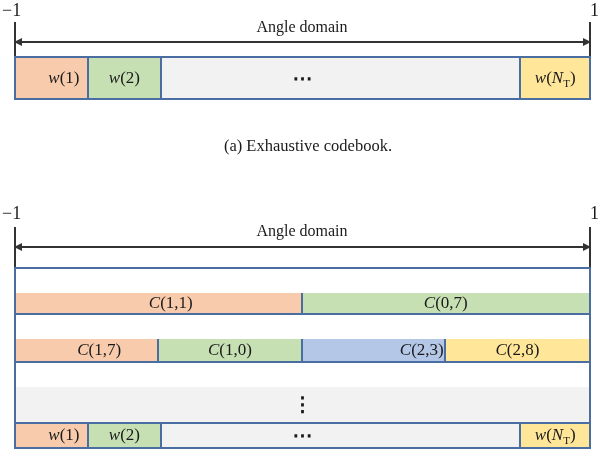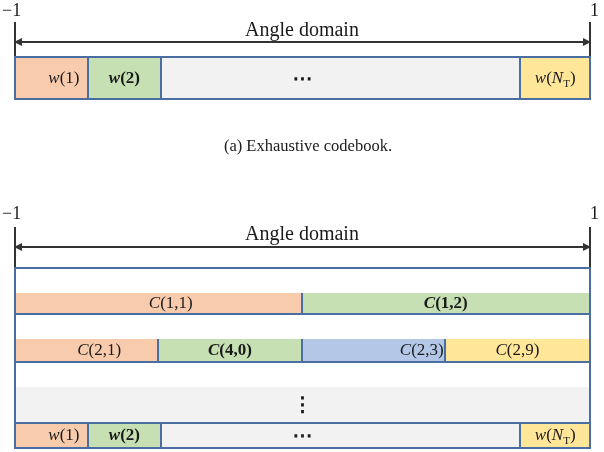--- a/index.html
+++ b/index.html
@@ -6,21 +6,21 @@
   #fig{
     position:relative;
     width:604px;height:452px;
     background:#ffffff;
     font-family:"Liberation Serif", serif;
     color:var(--text,#1a1a1a);
     overflow:hidden;
   }
   
   .endlabel{position:absolute;font-size:18px;line-height:1;}
-  .axis-title{position:absolute;left:0;right:0;text-align:center;font-size:20px;line-height:1;}
+  .axis-title{position:absolute;left:0;right:0;text-align:center;font-size:16px;line-height:1;}
   .caption{position:absolute;left:0;right:0;text-align:center;font-size:16.5px;}
   
   .arrow{position:absolute;display:flex;align-items:center;height:8px;}
   .arrow .line{flex:1;height:2px;background:var(--arrow,#333);}
   .arrow .head{width:0;height:0;border-top:4px solid transparent;border-bottom:4px solid transparent;}
   .arrow .head.left{border-right:8px solid var(--arrow,#333);}
   .arrow .head.right{border-left:8px solid var(--arrow,#333);}
   .tick{position:absolute;width:2px;background:var(--arrow,#333);}
   
   .bar{
@@ -31,21 +31,21 @@
   .bar-row{display:flex;width:100%;box-sizing:border-box;position:relative;}
   .seg{
     display:flex;align-items:center;justify-content:center;
     box-sizing:border-box;height:100%;
     border-right:2px solid var(--border,#4a6da2);
     font-size:17px;white-space:nowrap;
   }
   .seg.last{border-right:none;}
   .row-sep{border-bottom:2px solid var(--border,#4a6da2);margin-top:24px;}
   .fill-peach{background:var(--peach,#F8CBAD);padding-left:25px;}
-  .fill-green{background:var(--green,#C6E0B4);font-weight:bold;}
+  .fill-green{background:var(--green,#C6E0B4);}
   .fill-blue{background:var(--blue,#B4C7E7);justify-content:flex-end;}
   .fill-yellow{background:var(--yellow,#FFE699);}
   .fill-gray{background:var(--gray,#F2F2F2);}
   .mlabel i{font-style:italic;font-family:"Liberation Serif",serif;}
   .mlabel sub{font-size:11px;line-height:0;}
   .hdots-overlay{
     position:absolute;left:0;right:0;top:0;bottom:0;
     display:flex;align-items:center;justify-content:center;
     font-size:20px;font-weight:bold;pointer-events:none;
   }
@@ -110,36 +110,36 @@
   <div class="tick" style="left:14px;top:227px;height:40px;"></div>
   <div class="tick" style="left:589px;top:227px;height:40px;"></div>
 
   <div class="bar" style="top:267px;height:182px;display:flex;flex-direction:column;">
 
     <div class="bar-row row-sep" style="height:37px;">
       <div class="seg fill-peach w-half">
         <span class="mlabel"><i>C</i><span>(1,1)</span></span>
       </div>
       <div class="seg fill-green w-half last">
-        <span class="mlabel"><i>C</i><span>(1,2)</span></span>
+        <span class="mlabel"><i>C</i><span>(0,7)</span></span>
       </div>
     </div>
 
     <div class="bar-row row-sep" style="height:39px;">
       <div class="seg fill-peach w-quarter">
-        <span class="mlabel"><i>C</i><span>(2,1)</span></span>
+        <span class="mlabel"><i>C</i><span>(1,7)</span></span>
       </div>
       <div class="seg fill-green w-quarter">
-        <span class="mlabel"><i>C</i><span>(4,0)</span></span>
+        <span class="mlabel"><i>C</i><span>(1,0)</span></span>
       </div>
       <div class="seg fill-blue w-quarter">
         <span class="mlabel"><i>C</i><span>(2,3)</span></span>
       </div>
       <div class="seg fill-yellow w-quarter last">
-        <span class="mlabel"><i>C</i><span>(2,9)</span></span>
+        <span class="mlabel"><i>C</i><span>(2,8)</span></span>
       </div>
     </div>
 
     <div class="bar-row row-sep" style="height:62px;">
       <div class="seg fill-gray w-full last">
         <span class="vdots">⋮</span>
       </div>
     </div>
 
     <div class="bar-row" style="height:40px;">

